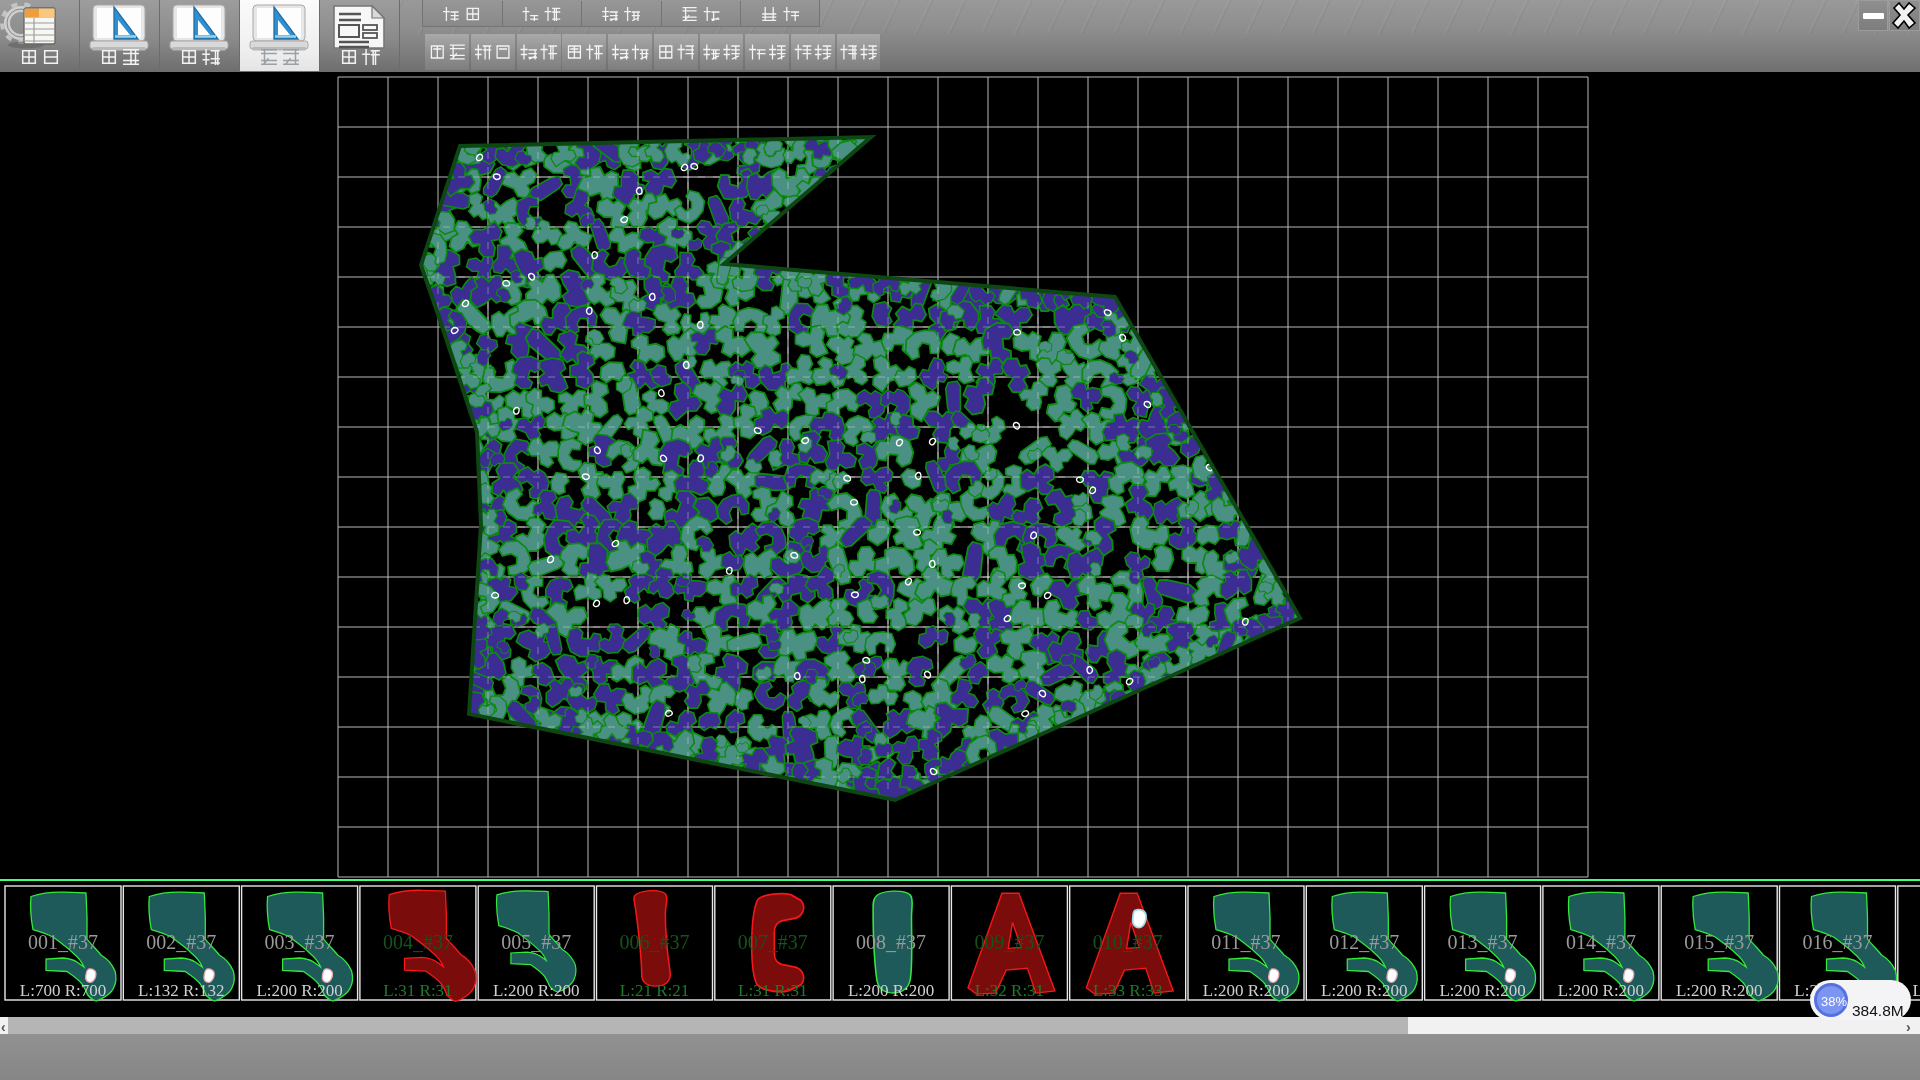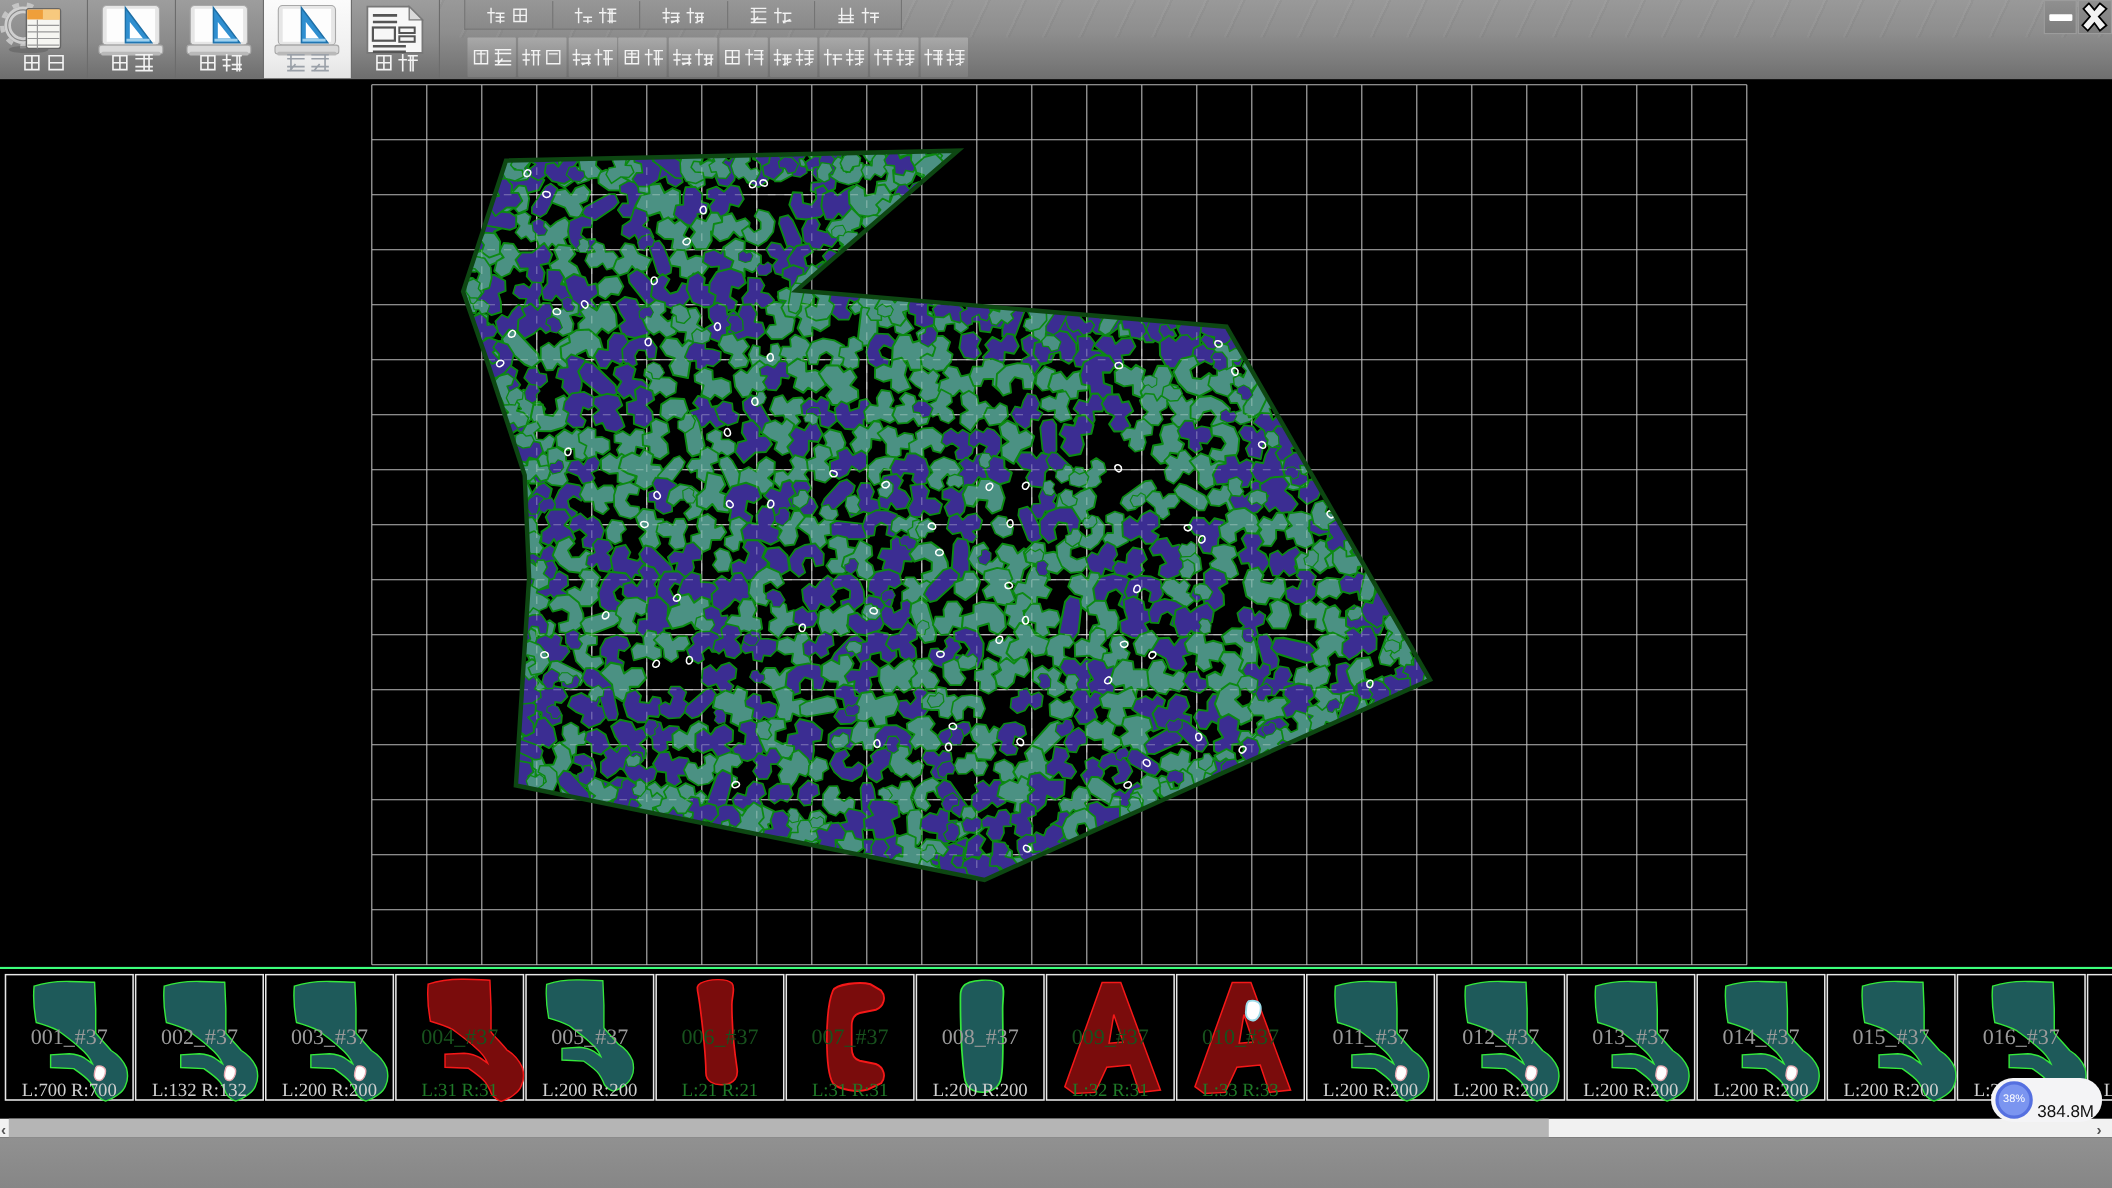--- a/index.html
+++ b/index.html
@@ -1170,14 +1170,14 @@
 
 <div class="abs" style="left:0;top:1017px;width:1920px;height:17px;background:#f1f1f1"></div>
 <div class="abs" style="left:8px;top:1017px;width:1400px;height:17px;background:#b5b5b5"></div>
 <div class="abs" style="left:1px;top:1019px;color:#555;font-size:14px;font-weight:bold">‹</div>
 <div class="abs" style="left:1906px;top:1019px;color:#555;font-size:14px;font-weight:bold">›</div>
 
 <div class="abs" style="left:0;top:1034px;width:1920px;height:46px;background:linear-gradient(180deg,#919191,#868686)"></div>
 
 <div class="abs" style="left:1810px;top:980px;width:101px;height:40px;background:#f4f4f6;border-radius:20px"></div>
 <div class="abs" style="left:1814px;top:983px;width:34px;height:34px;border-radius:50%;background:#7b95f0;border:3px solid #5570e0;box-sizing:border-box"></div>
-<div class="abs" style="left:1821px;top:994px;color:#fff;font-size:10px">38%</div>
+<div class="abs" style="left:1821px;top:994px;color:#fff;font-size:13px">38%</div>
 <div class="abs" style="left:1852px;top:1002px;color:#111;font-size:15.5px">384.8M</div>
 </div>
 </body></html>

